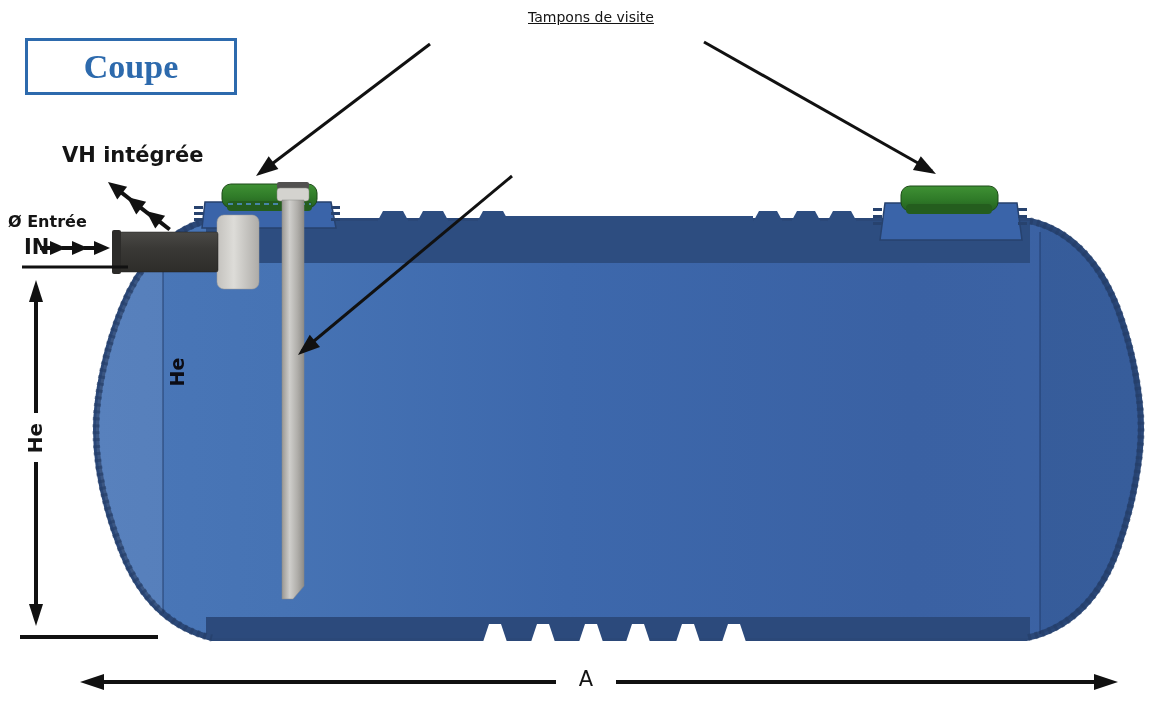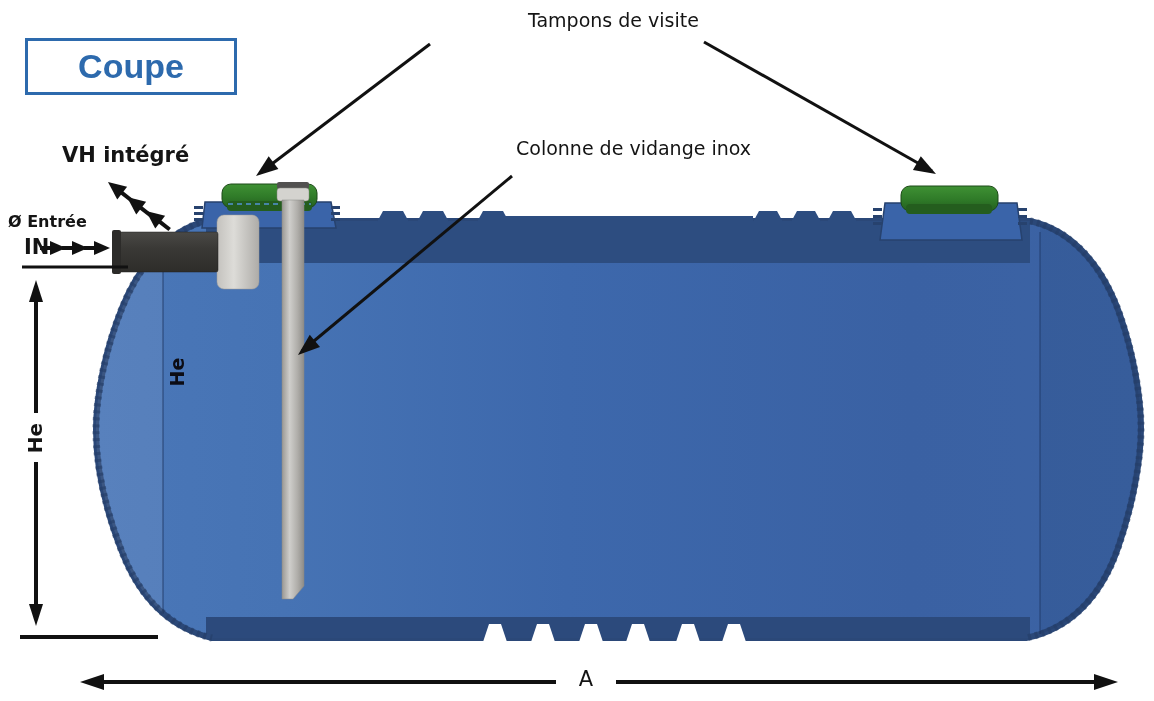--- a/index.html
+++ b/index.html
@@ -1,28 +1,28 @@
 <!DOCTYPE html>
 <html><head>
 <meta charset="utf-8">
 <style>
   html,body{margin:0;padding:0;background:#ffffff;}
   #canvas{position:relative;width:1154px;height:701px;background:#ffffff;overflow:hidden;
           font-family:"DejaVu Sans",sans-serif;}
   #drawing{position:absolute;left:0;top:0;}
   .lbl{position:absolute;color:#141414;white-space:nowrap;}
-  .lbl-annot{font-size:19px;font-weight:normal;letter-spacing:0px;}
+  .lbl-annot{font-size:14px;font-weight:normal;letter-spacing:0px;text-decoration:underline;}
   .lbl-bold{font-size:19px;font-weight:bold;}
   .two-line{line-height:23px;}
   .rot{display:flex;align-items:center;justify-content:center;transform:rotate(-90deg);}
   #coupe-box{position:absolute;left:25px;top:38px;width:206px;height:51px;
              border:3px solid #2d6aad;background:#ffffff;
              display:flex;align-items:center;justify-content:center;}
   #coupe-box span{color:#2d6aad;font-size:34px;font-weight:bold;
-                  font-family:Liberation Sans, sans-serif;}
+                  font-family:Liberation Serif, serif;}
   .dimA{font-size:21px;}
 </style>
 </head>
 <body>
 
 <div id="canvas">
 
   <svg id="drawing" width="1154" height="701" viewBox="0 0 1154 701">
     <defs>
       <linearGradient id="bodyGrad" x1="0" y1="0" x2="1" y2="0">
@@ -205,24 +205,23 @@
     </g>
   </svg>
 
   <div id="coupe-box">
     <span>Coupe</span>
   </div>
 
   <div class="lbl lbl-annot" style="left:528px;top:9px;">Tampons de visite</div>
 
   <div class="lbl lbl-annot two-line" style="left:516px;top:137px;">
-    <div>Colonne de vidange inox</div>
   </div>
 
-  <div class="lbl lbl-bold" style="left:62px;top:143px;font-size:21px;">VH intégré</div>
+  <div class="lbl lbl-bold" style="left:62px;top:143px;font-size:21px;">VH intégrée</div>
 
   <div class="lbl lbl-bold" style="left:8px;top:212px;font-size:16px;">Ø Entrée</div>
 
   <div class="lbl lbl-bold" style="left:24px;top:235px;font-size:21px;">IN</div>
 
   <div class="lbl lbl-bold rot" style="left:17px;top:418px;width:36px;height:40px;font-size:20px;background:#ffffff;">He</div>
 
   <div class="lbl lbl-bold rot" style="left:159px;top:352px;width:36px;height:40px;font-size:19px;color:#0c0c14;">He</div>
 
   <div class="lbl dimA" style="left:566px;top:667px;width:40px;text-align:center;">A</div>

